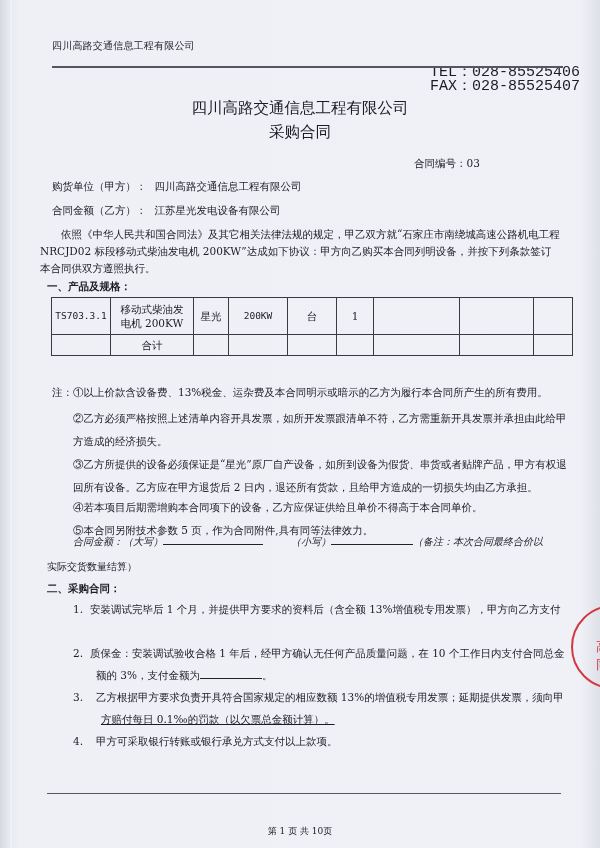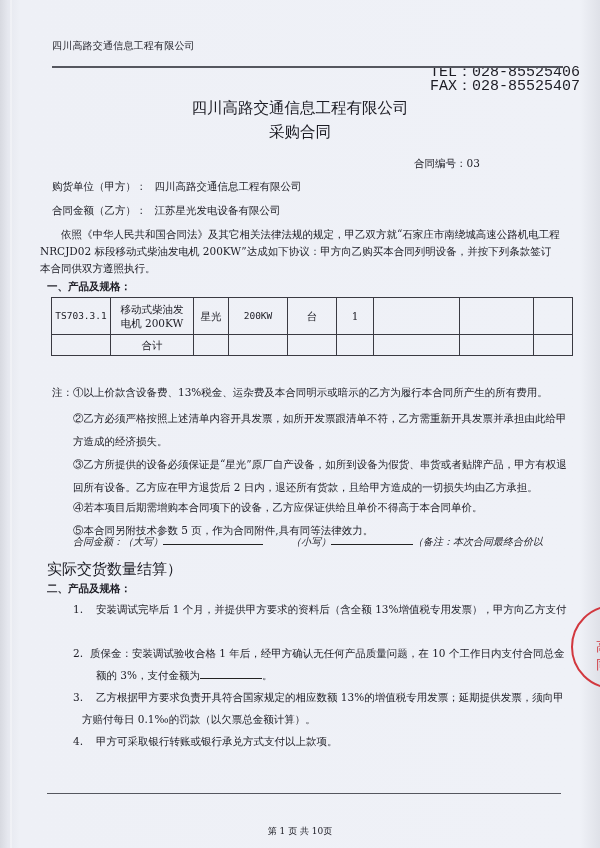--- a/index.html
+++ b/index.html
@@ -126,39 +126,39 @@
 <div class="abs note" style="left:73px;top:407px;width:500px;line-height:23px;">②乙方必须严格按照上述清单内容开具发票，如所开发票跟清单不符，乙方需重新开具发票并承担由此给甲方造成的经济损失。</div>
 <div class="abs note" style="left:73px;top:453px;width:500px;line-height:23px;">③乙方所提供的设备必须保证是“星光”原厂自产设备，如所到设备为假货、串货或者贴牌产品，甲方有权退回所有设备。乙方应在甲方退货后 2 日内，退还所有货款，且给甲方造成的一切损失均由乙方承担。</div>
 <div class="abs note" style="left:73px;top:499px;width:500px;">④若本项目后期需增购本合同项下的设备，乙方应保证供给且单价不得高于本合同单价。</div>
 <div class="abs note" style="left:73px;top:522px;width:500px;">⑤本合同另附技术参数 5 页，作为合同附件,具有同等法律效力。</div>
 
 <div class="abs" style="left:73px;top:533px;font-size:10.5px;top:533px;">
 </div>
 <div class="abs" style="left:73px;top:533px;font-size:10px;font-style:italic;">
   <span>合同金额：</span><span>（大写）</span><span class="blank" style="width:100px;"></span><span style="display:inline-block;width:28px;"></span><span>（小写）</span><span class="blank" style="width:82px;"></span><span>（备注：本次合同最终合价以</span>
 </div>
-<div class="abs" style="left:47px;top:560px;font-size:15px;">实际交货数量结算）</div>
+<div class="abs" style="left:47px;top:560px;font-size:10px;">实际交货数量结算）</div>
 
-<div class="abs section" style="top:582px;">二、产品及规格：</div>
+<div class="abs section" style="top:582px;">二、采购合同：</div>
 
 <div class="abs pay-item" style="left:73px;top:598px;width:500px;">
   <span class="pay-num">1.</span>
-  <div style="margin-left:23px;">安装调试完毕后 1 个月，并提供甲方要求的资料后（含全额 13%增值税专用发票），甲方向乙方支付</div>
+  <div style="margin-left:17px;">安装调试完毕后 1 个月，并提供甲方要求的资料后（含全额 13%增值税专用发票），甲方向乙方支付</div>
 </div>
 
 <div class="abs pay-item" style="left:73px;top:642px;width:500px;">
   <span class="pay-num">2.</span>
   <div style="margin-left:17px;">质保金：安装调试验收合格 1 年后，经甲方确认无任何产品质量问题，在 10 个工作日内支付合同总金</div>
   <div style="margin-left:23px;"><span>额的 3%，支付金额为</span><span class="blank" style="width:62px;"></span><span>。</span></div>
 </div>
 
 <div class="abs pay-item" style="left:73px;top:686px;width:500px;">
   <span class="pay-num">3.</span>
   <div style="margin-left:23px;">乙方根据甲方要求负责开具符合国家规定的相应数额 13%的增值税专用发票；延期提供发票，须向甲</div>
-  <div style="margin-left:9px;">方赔付每日 0.1‰的罚款（以欠票总金额计算）。</div>
+  <div style="margin-left:28px;text-decoration:underline;">方赔付每日 0.1‰的罚款（以欠票总金额计算）。</div>
 </div>
 
 <div class="abs pay-item" style="left:73px;top:730px;width:500px;">
   <span class="pay-num">4.</span>
   <div style="margin-left:23px;">甲方可采取银行转账或银行承兑方式支付以上款项。</div>
 </div>
 
 <div class="stamp"></div>
 <div class="stamp-text">高同</div>
 

